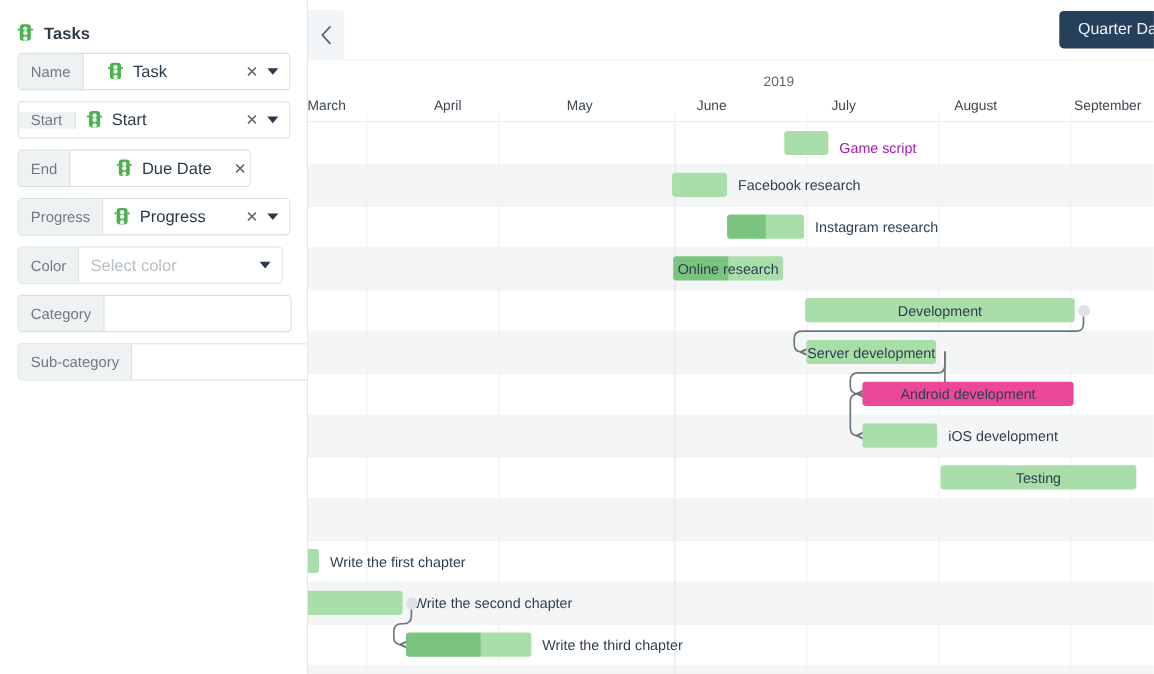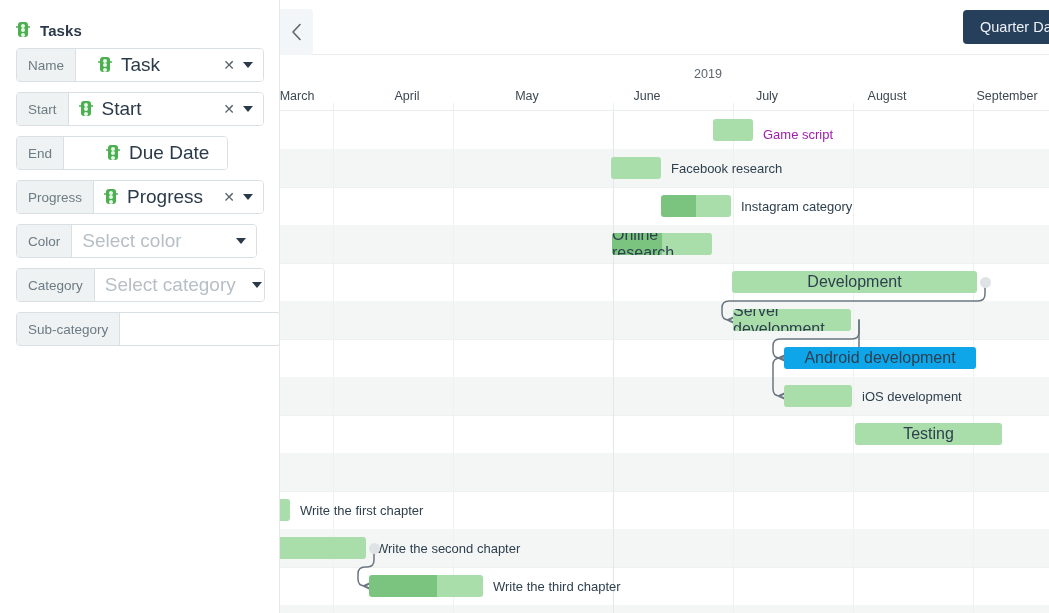--- a/index.html
+++ b/index.html
@@ -67,36 +67,36 @@
   }
   .field-value {
     display: flex; align-items: center;
     background: #fff;
     padding: 0 6px 0 10px;
     min-width: 0;
     flex: 1 1 auto;
     position: relative;
   }
   .field-value .vtext {
-    font-size: 19px; color: #2b3a4a; margin-left: 9px; white-space: nowrap;
+    font-size: 15px; color: #2b3a4a; margin-left: 9px; white-space: nowrap;
   }
   .field-value .vtext.ph { color: #b6bfc6; margin-left: 0; }
   .fv-spacer { flex: 1 1 auto; min-width: 14px; }
   .clear-x {
     color: #58636c; font-size: 14px; line-height: 1;
     padding: 0 6px; cursor: pointer; user-select: none;
   }
   .caret {
     width: 0; height: 0; margin-right: 4px; margin-left: 2px;
     border-left: 5px solid transparent; border-right: 5px solid transparent;
     border-top: 6px solid #2b3a4a; cursor: pointer;
   }
   
   .fr-name     { width: 248px; gap: 12px; }
-  .fr-start    { width: 248px; }
+  .fr-start    { width: 248px; align-items: center; }
   .fr-end      { width: 212px; gap: 32px; }
   .fr-progress { width: 248px; }
   .fr-color    { width: 241px; }
   .fr-category { width: 249px; }
   .fr-subcat   { width: 265px; }
 
   
   #gantt { position: absolute; left: 280px; top: 0; right: 0; bottom: 0; background:#fff; }
 
   #toolbar {
@@ -156,21 +156,21 @@
 
   
   .bar {
     position:absolute; height:22px; border-radius:3px;
     background:#a9dda9; overflow:hidden;
   }
   .bar .prog { position:absolute; left:0; top:0; bottom:0; background:#7ac47f; border-radius:3px 0 0 3px; }
   .bar-label-in {
     position:absolute; top:0; bottom:0; display:flex; align-items:center;
     left:0; right:0; justify-content:center;
-    font-size:16px; color:#2e3f4e; z-index:3; pointer-events:none;
+    font-size:13px; color:#2e3f4e; z-index:3; pointer-events:none;
   }
   .bar-label-out {
     position:absolute; height:22px; display:flex; align-items:center;
     font-size:13px; color:#2e3f4e; white-space:nowrap;
   }
   .handle {
     position:absolute; width:11px; height:11px; border-radius:50%;
     background:#dfe3e6;
   }
   .arrow-svg { position:absolute; left:0; top:0; overflow:visible; pointer-events:none; }
@@ -272,25 +272,20 @@
         <div class="field-label">Color</div>
         <div class="field-value">
           <span class="vtext ph">Select color</span>
           <span class="fv-spacer"></span>
           <span class="caret"></span>
         </div>
       </div>
 
       <div class="field-row fr-category">
         <div class="field-label">Category</div>
-        <div class="field-value">
-          <span class="vtext ph">Select category</span>
-          <span class="fv-spacer"></span>
-          <span class="caret"></span>
-        </div>
       </div>
 
       <div class="field-row fr-subcat">
         <div class="field-label">Sub-category</div>
       </div>
 
     </div>
   </div>
 
   <div id="gantt">
@@ -375,38 +370,38 @@
           <path d="M94,437 L94,449 Q94,456 87,456 L85,456 Q78,456 78,463 L78,468 Q78,475 85,475 L84,475" fill="none" stroke="#6b7680" stroke-width="1.5" stroke-linecap="round" marker-end="url(#ah)"></path>
         </svg>
       <div id="bars">
           <div class="bar" style="left: 433px; top: 8px; width: 40px; background: rgb(169, 221, 169);"></div>
           <div class="bar-label-out" style="left: 483px; top: 12px; color: #a21caf;">Game script</div>
           <div class="bar" style="left: 331px; top: 46px; width: 50px; background: rgb(169, 221, 169);"></div>
           <div class="bar-label-out" style="left: 391px; top: 46px; color: rgb(46, 63, 78);">Facebook research</div>
           <div class="bar" style="left: 381px; top: 84px; width: 70px; background: rgb(169, 221, 169);">
             <div class="prog" style="width: 50%; background: rgb(122, 196, 127);"></div>
           </div>
-          <div class="bar-label-out" style="left: 461px; top: 84px; color: rgb(46, 63, 78);">Instagram category</div>
+          <div class="bar-label-out" style="left: 461px; top: 84px; color: rgb(46, 63, 78);">Instagram research</div>
           <div class="bar" style="left: 332px; top: 122px; width: 100px; background: rgb(169, 221, 169);">
             <div class="prog" style="width: 50%; background: rgb(122, 196, 127);"></div>
             <div class="bar-label-in" style="color: rgb(46, 63, 78);">Online research</div>
           </div>
           <div class="bar" style="left: 452px; top: 160px; width: 245px; background: rgb(169, 221, 169);">
             <div class="bar-label-in" style="color: rgb(46, 63, 78);">Development</div>
           </div>
           <div class="handle" style="left: 700px; top: 166px; background: rgb(223, 227, 230);"></div>
           <div class="bar" style="left: 453px; top: 198px; width: 118px; background: rgb(169, 221, 169);">
             <div class="bar-label-in" style="color: rgb(46, 63, 78);">Server development</div>
           </div>
-          <div class="bar" style="left: 504px; top: 236px; width: 192px; background: #0ea5e9;">
+          <div class="bar" style="left: 504px; top: 236px; width: 192px; background: #ec4899;">
             <div class="bar-label-in" style="color: rgb(46, 63, 78);">Android development</div>
           </div>
           <div class="bar" style="left: 504px; top: 274px; width: 68px; background: rgb(169, 221, 169);"></div>
           <div class="bar-label-out" style="left: 582px; top: 274px; color: rgb(46, 63, 78);">iOS development</div>
-          <div class="bar" style="left: 575px; top: 312px; width: 147px; background: rgb(169, 221, 169);">
+          <div class="bar" style="left: 575px; top: 312px; width: 178px; background: rgb(169, 221, 169);">
             <div class="bar-label-in" style="color: rgb(46, 63, 78);">Testing</div>
           </div>
           <div class="bar" style="left: -100px; top: 388px; width: 110px; background: rgb(169, 221, 169);"></div>
           <div class="bar-label-out" style="left: 20px; top: 388px; color: rgb(46, 63, 78);">Write the first chapter</div>
           <div class="bar" style="left: -40px; top: 426px; width: 126px; background: rgb(169, 221, 169);"></div>
           <div class="bar-label-out" style="left: 96px; top: 426px; color: rgb(46, 63, 78);">Write the second chapter</div>
           <div class="handle" style="left: 89px; top: 432px; background: rgb(223, 227, 230);"></div>
           <div class="bar" style="left: 89px; top: 464px; width: 114px; background: rgb(169, 221, 169);">
             <div class="prog" style="width: 60%; background: rgb(122, 196, 127);"></div>
           </div>

